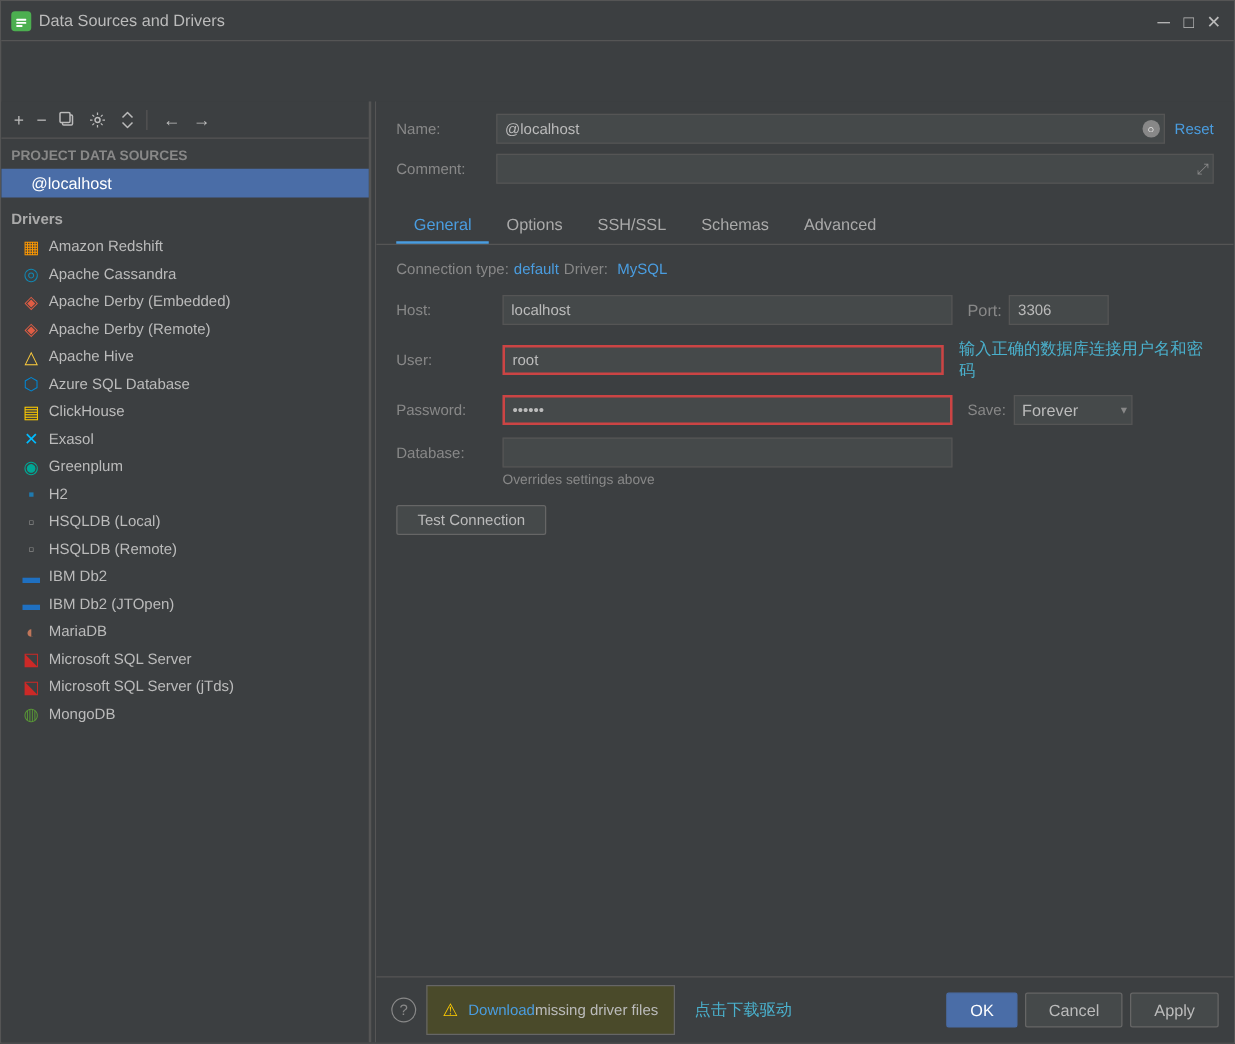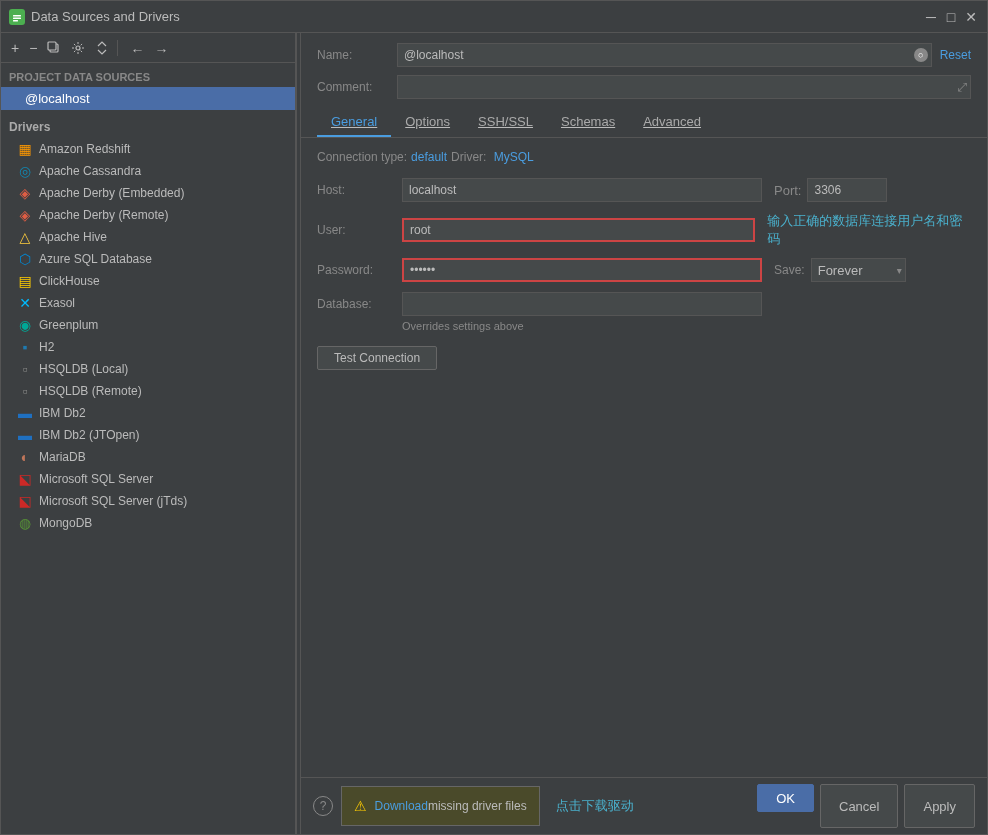--- a/index.html
+++ b/index.html
@@ -13,20 +13,21 @@
       overflow: hidden;
     }
 
     .window {
       width: 988px;
       height: 835px;
       background: #3c3f41;
       border: 1px solid #555;
       display: flex;
       flex-direction: column;
+      gap: 48px;
     }
 
     .title-bar {
       background: #3c3f41;
       height: 32px;
       display: flex;
       align-items: center;
       padding: 0 8px;
       border-bottom: 1px solid #555;
       flex-shrink: 0;
@@ -270,22 +271,21 @@
       color: #888;
       cursor: pointer;
       padding: 2px;
       font-size: 12px;
       margin-left: 4px;
     }
 
     
     .tabs {
       display: flex;
-      margin-top: 9px;
-      text-decoration: underline;
+      margin-top: 19px;
     }
 
     .tab {
       padding: 6px 14px;
       cursor: pointer;
       color: #aaa;
       font-size: 13px;
       border-bottom: 2px solid transparent;
     }
 
@@ -488,21 +488,21 @@
     }
 
     .btn-secondary {
       background: #45494a;
       border: 1px solid #666;
       color: #bbb;
       padding: 4px 18px;
       font-size: 13px;
       cursor: pointer;
       border-radius: 2px;
-      height: 44px;
+      height: 28px;
     }
 
     .help-btn {
       width: 20px;
       height: 20px;
       border-radius: 50%;
       border: 1px solid #888;
       background: transparent;
       color: #888;
       font-size: 12px;

